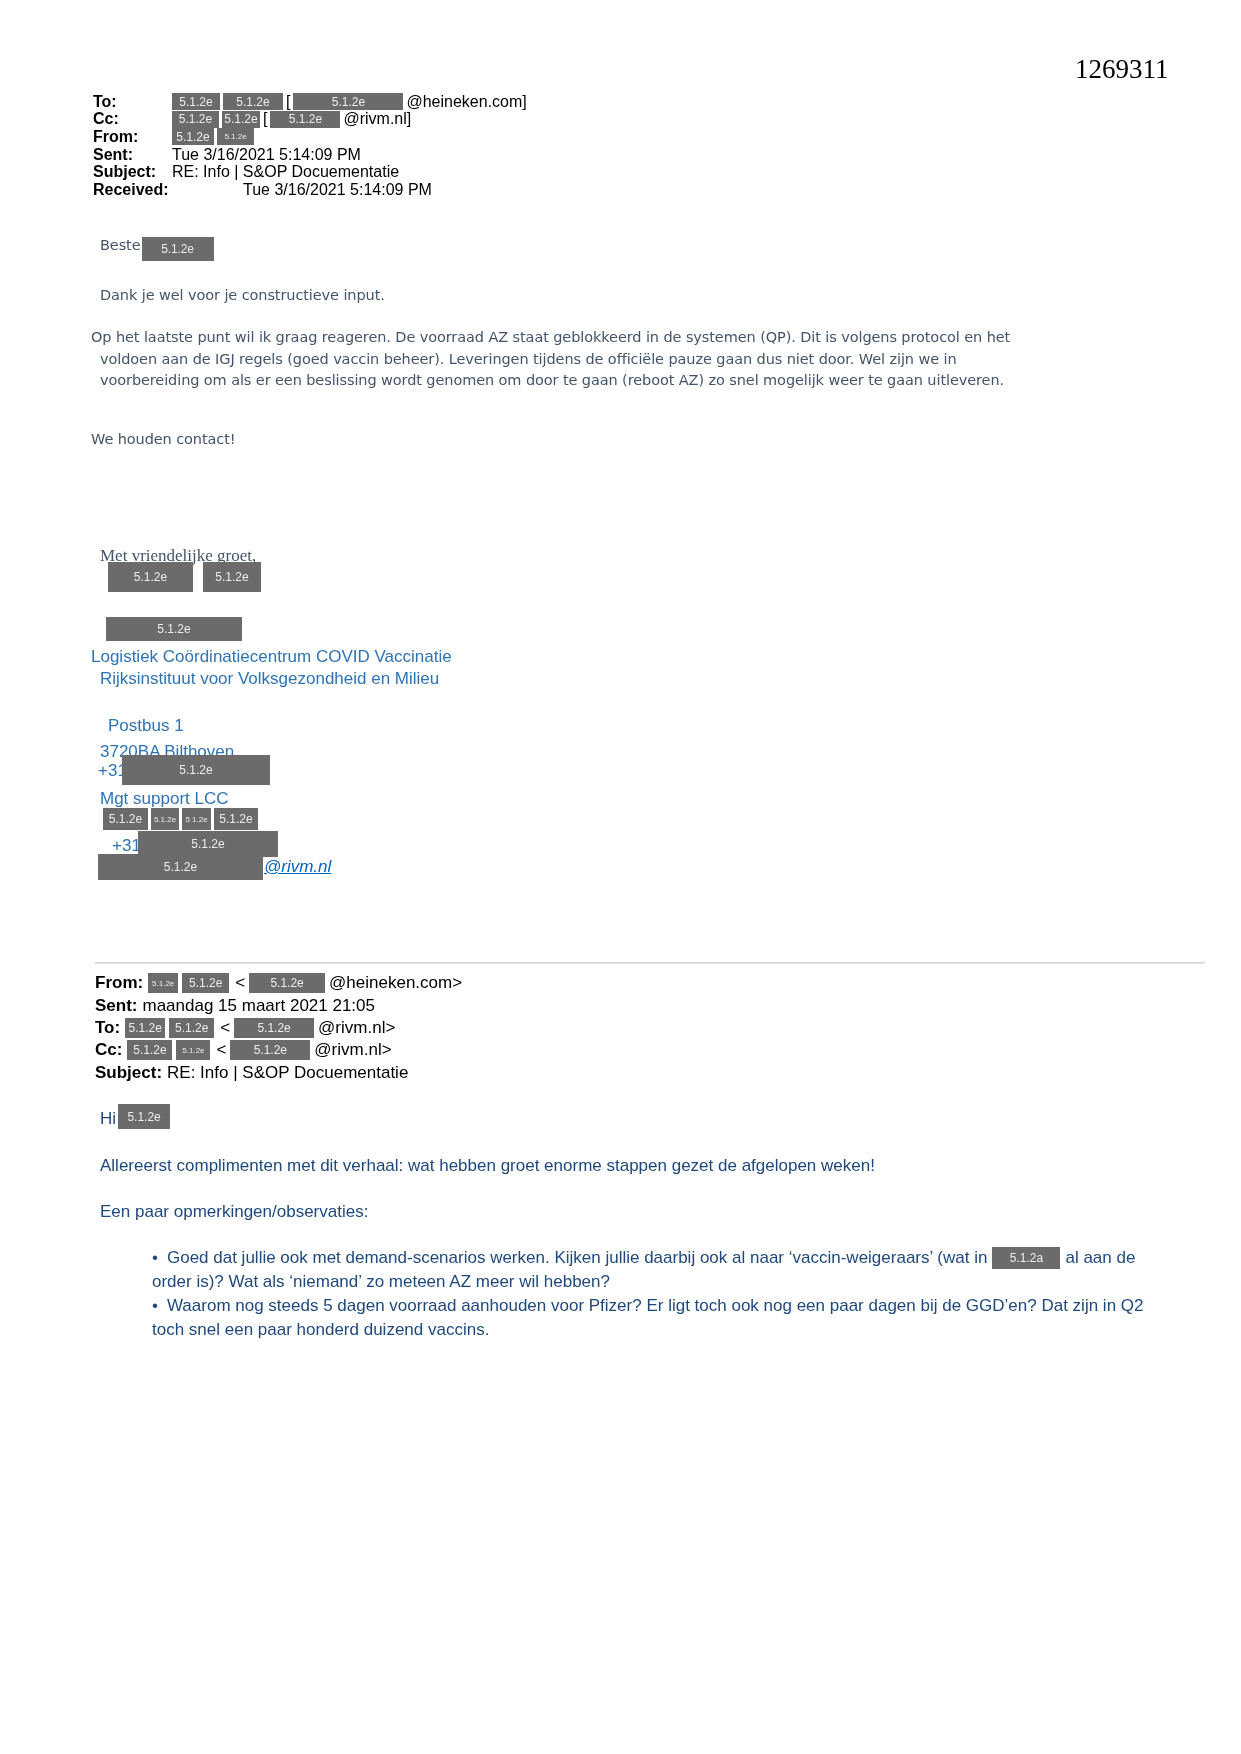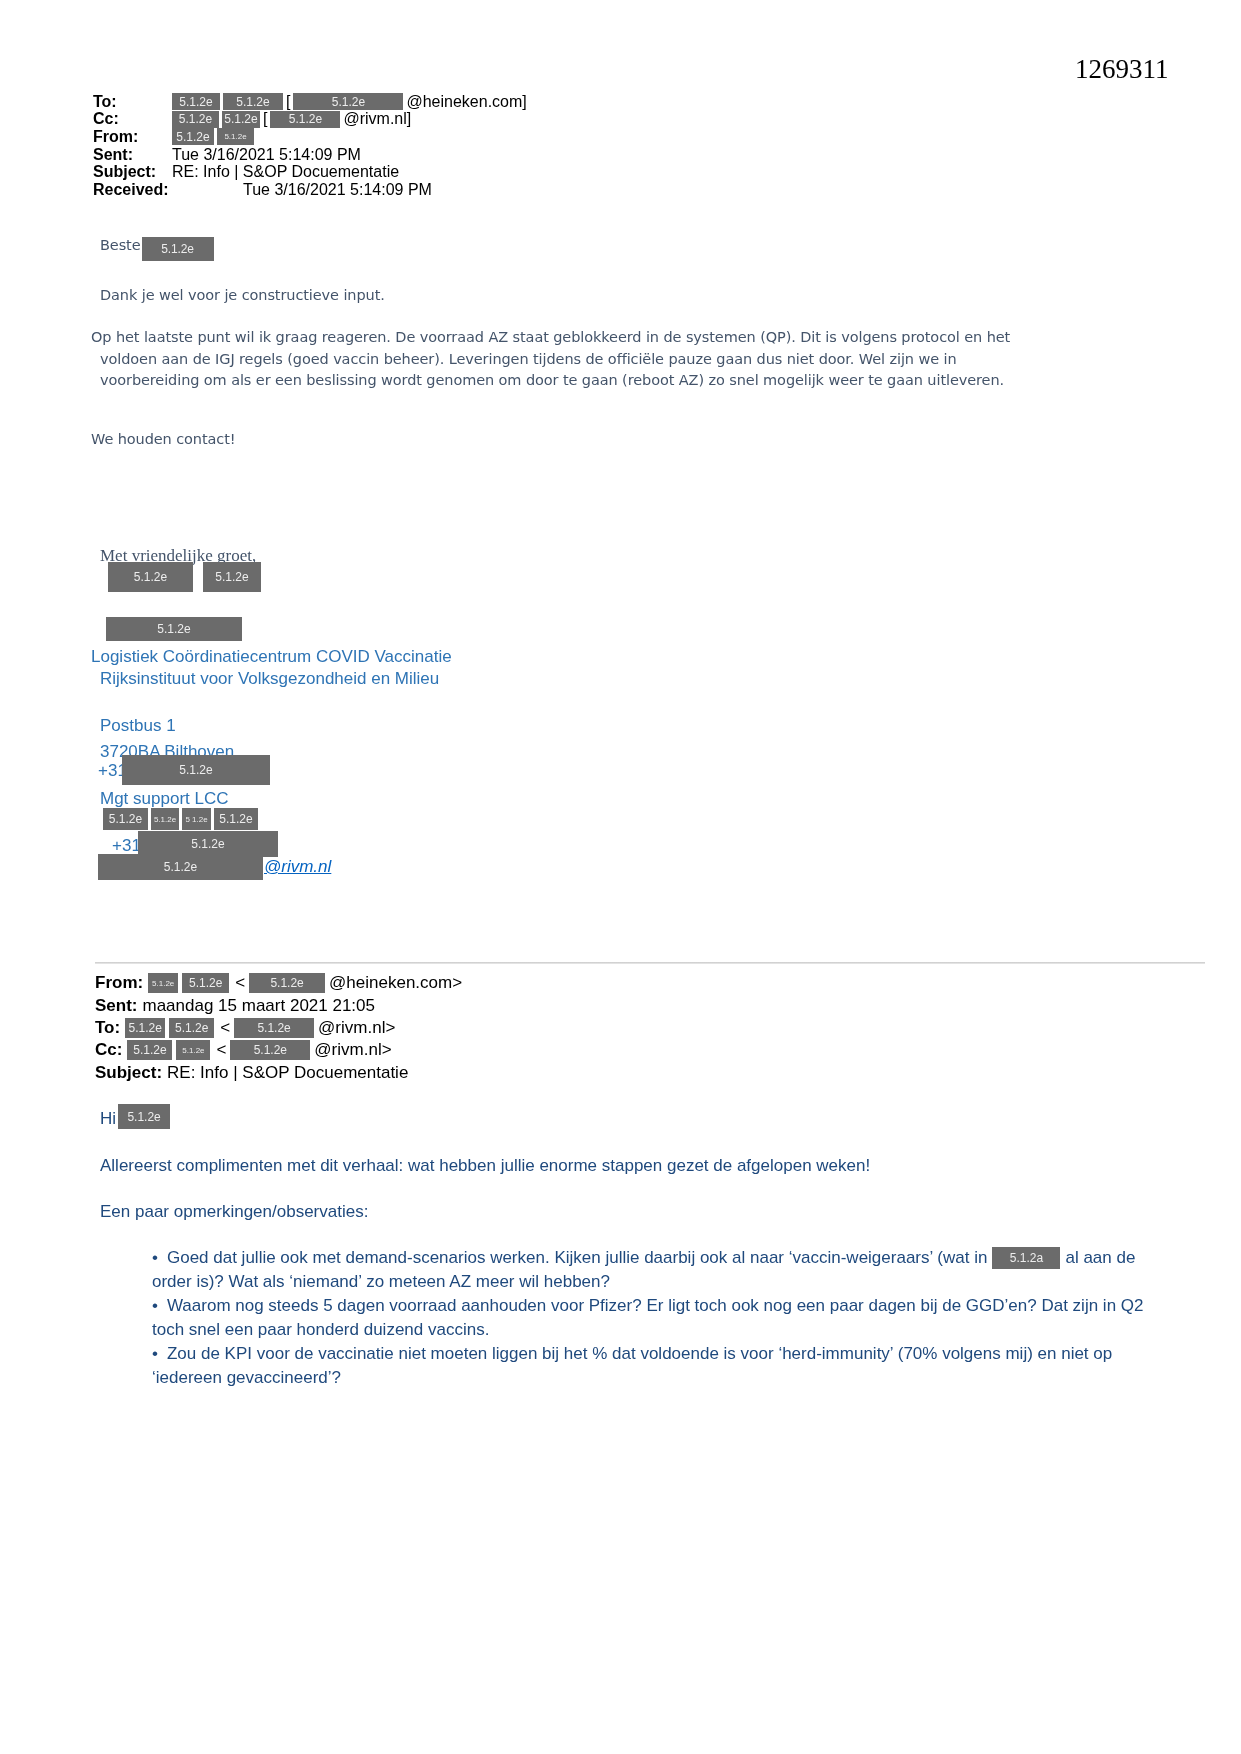--- a/index.html
+++ b/index.html
@@ -121,21 +121,21 @@
   <div class="b1 para1">Op het laatste punt wil ik graag reageren. De voorraad AZ staat geblokkeerd in de systemen (QP). Dit is volgens protocol en het voldoen aan de IGJ regels (goed vaccin beheer). Leveringen tijdens de officiële pauze gaan dus niet door. Wel zijn we in voorbereiding om als er een beslissing wordt genomen om door te gaan (reboot AZ) zo snel mogelijk weer te gaan uitleveren.</div>
   <div class="b1 contact">We houden contact!</div>
   <div class="b1 groet">Met vriendelijke groet,</div>
 
   <span class="rbox abs" style="left:108px;top:562px;width:85px;height:30px">5.1.2e</span>
   <span class="rbox abs" style="left:203px;top:562px;width:58px;height:30px">5.1.2e</span>
   <span class="rbox abs" style="left:106px;top:617px;width:136px;height:24px">5.1.2e</span>
 
   <div class="sigline" style="top:647px;left:91px">Logistiek Coördinatiecentrum COVID Vaccinatie</div>
   <div class="sigline" style="top:669px;left:100px">Rijksinstituut voor Volksgezondheid en Milieu</div>
-  <div class="sigline" style="top:716px;left:100px">Postbus 1</div>
+  <div class="sigline" style="top:716px;left:108px">Postbus 1</div>
   <div class="sigline" style="top:742px;left:100px">3720BA Bilthoven</div>
 
   <div class="sigline" style="top:761px;left:98px">+31</div>
   <span class="rbox abs" style="left:122px;top:755px;width:148px;height:30px">5.1.2e</span>
 
   <div class="sigline" style="top:789px;left:100px">Mgt support LCC</div>
 
   <span class="rbox abs" style="left:103px;top:808px;width:45px;height:22px">5.1.2e</span>
   <span class="rbox abs sm" style="left:151px;top:808px;width:28px;height:22px">5.1.2e</span>
   <span class="rbox abs sm" style="left:182px;top:808px;width:29px;height:22px">5 1.2e</span>
@@ -181,28 +181,25 @@
     <div class="h2row">
       <span class="h2label">Subject:</span>
       <span>RE: Info | S&amp;OP Docuementatie</span>
     </div>
   </div>
 
   <div class="b2 hi">
     <span>Hi</span>
       <span class="rbox" style="width:52px;height:25px;margin-left:2px">5.1.2e</span>
   </div>
-  <div class="b2 compliment">Allereerst complimenten met dit verhaal: wat hebben jullie enorme stappen gezet de afgelopen weken!</div>
+  <div class="b2 compliment">Allereerst complimenten met dit verhaal: wat hebben groet enorme stappen gezet de afgelopen weken!</div>
   <div class="b2 intro">Een paar opmerkingen/observaties:</div>
 
   <div class="b2 bullets">
     <div class="bullet">
       <span class="bdot">•</span><span>Goed dat jullie ook met demand-scenarios werken. Kijken jullie daarbij ook al naar ‘vaccin-weigeraars’ (wat in</span><span class="rbox" style="width:68px">5.1.2a</span><span>al aan de order is)? Wat als ‘niemand’ zo meteen AZ meer wil hebben?</span>
     </div>
     <div class="bullet">
       <span class="bdot">•</span><span>Waarom nog steeds 5 dagen voorraad aanhouden voor Pfizer? Er ligt toch ook nog een paar dagen bij de GGD’en? Dat zijn in Q2 toch snel een paar honderd duizend vaccins.</span>
     </div>
-    <div class="bullet">
-      <span class="bdot">•</span><span>Zou de KPI voor de vaccinatie niet moeten liggen bij het % dat voldoende is voor ‘herd-immunity’ (70% volgens mij) en niet op ‘iedereen gevaccineerd’?</span>
-    </div>
   </div>
 
 </div>
 
 </body></html>

